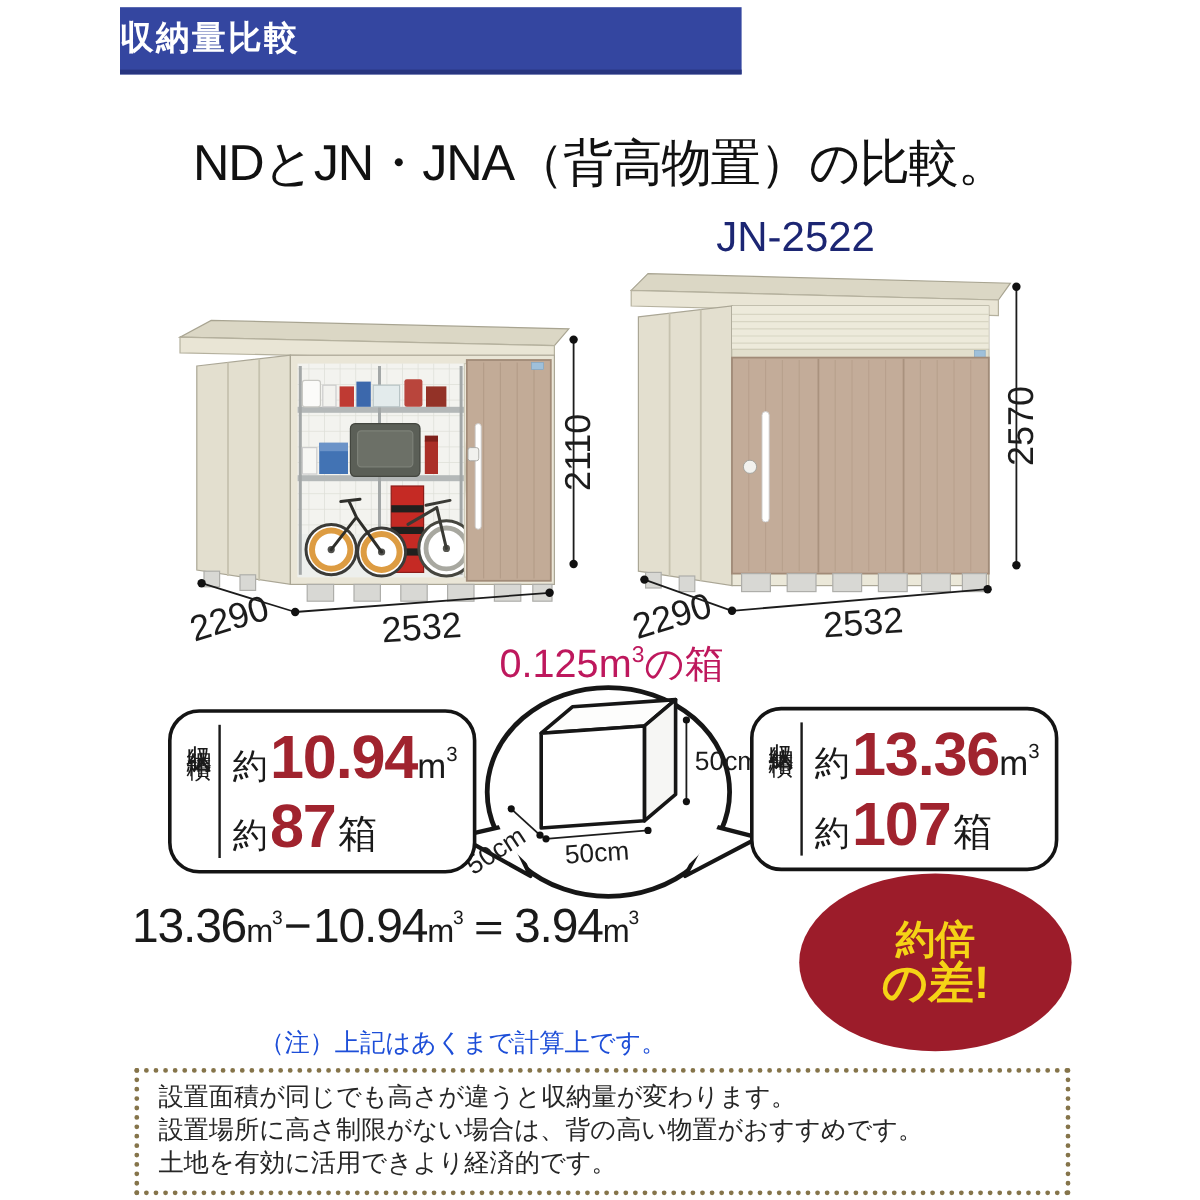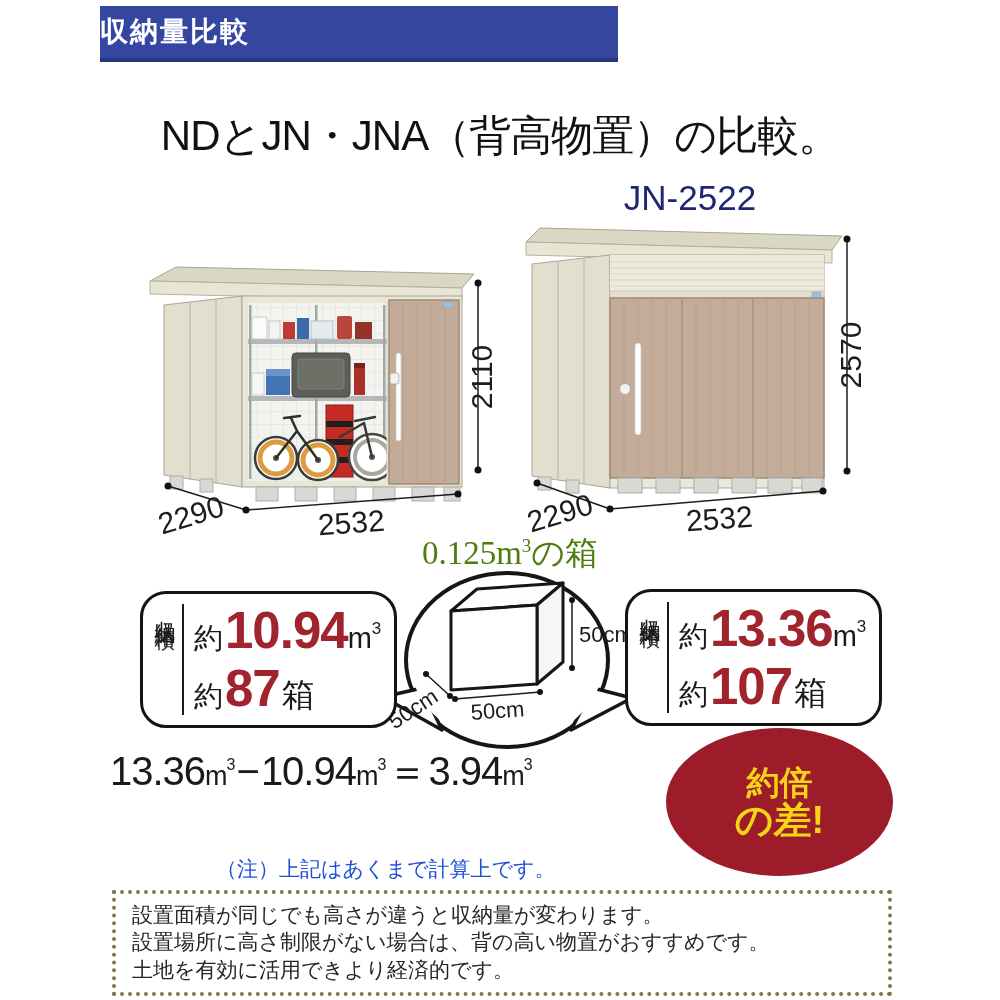--- a/index.html
+++ b/index.html
@@ -5,23 +5,23 @@
   html,body{margin:0;padding:0;background:#fff;}
   #stage{position:relative;width:1000px;height:1000px;background:#ffffff;overflow:hidden;
          font-family:"Liberation Sans","DejaVu Sans",sans-serif;color:#1a1a1a;}
   .abs{position:absolute;}
   
   #banner{left:100px;top:6px;width:518px;height:52px;background:#3446a0;border-bottom:4px solid #28357f;
           color:#fff;font-size:28px;font-weight:bold;text-align:left;line-height:52px;letter-spacing:2px;}
   
   #heading{left:0;top:84px;width:1000px;text-align:center;font-size:42px;font-weight:500;color:#111;letter-spacing:-1px;margin-top:24px;}
   .model-label{top:178px;width:270px;text-align:center;font-size:35px;font-weight:500;color:#1c2673;}
-  #model-left{left:185px;} #model-right{left:555px;}
-  
-  #cube-title{left:330px;top:531px;width:360px;text-align:center;font-size:33px;font-weight:500;color:#4d7c0f;font-family:Liberation Serif, serif;}
+  #model-left{left:185px;} #model-right{left:528px;}
+  
+  #cube-title{left:330px;top:531px;width:360px;text-align:center;font-size:33px;font-weight:500;color:#be185d;}
   #cube-title sup{font-size:19px;}
   
   .cap-box{width:257px;height:137px;background:#fff;border:3.5px solid #141414;border-radius:26px;
            box-sizing:border-box;display:flex;padding:8px 6px 8px 12px;z-index:5;}
   #cap-left{left:140px;top:591px;} #cap-right{left:625px;top:589px;}
   .cap-vlabel{writing-mode:vertical-rl;text-orientation:upright;font-size:21px;letter-spacing:3px;
               color:#1a1a1a;line-height:1;margin:2px 2px 0 0;}
   .cap-divider{width:2px;background:#1a1a1a;margin:2px 10px 2px 4px;}
   .cap-rows{flex:1;display:flex;flex-direction:column;justify-content:space-around;}
   .cap-row{display:flex;align-items:baseline;line-height:1;}

